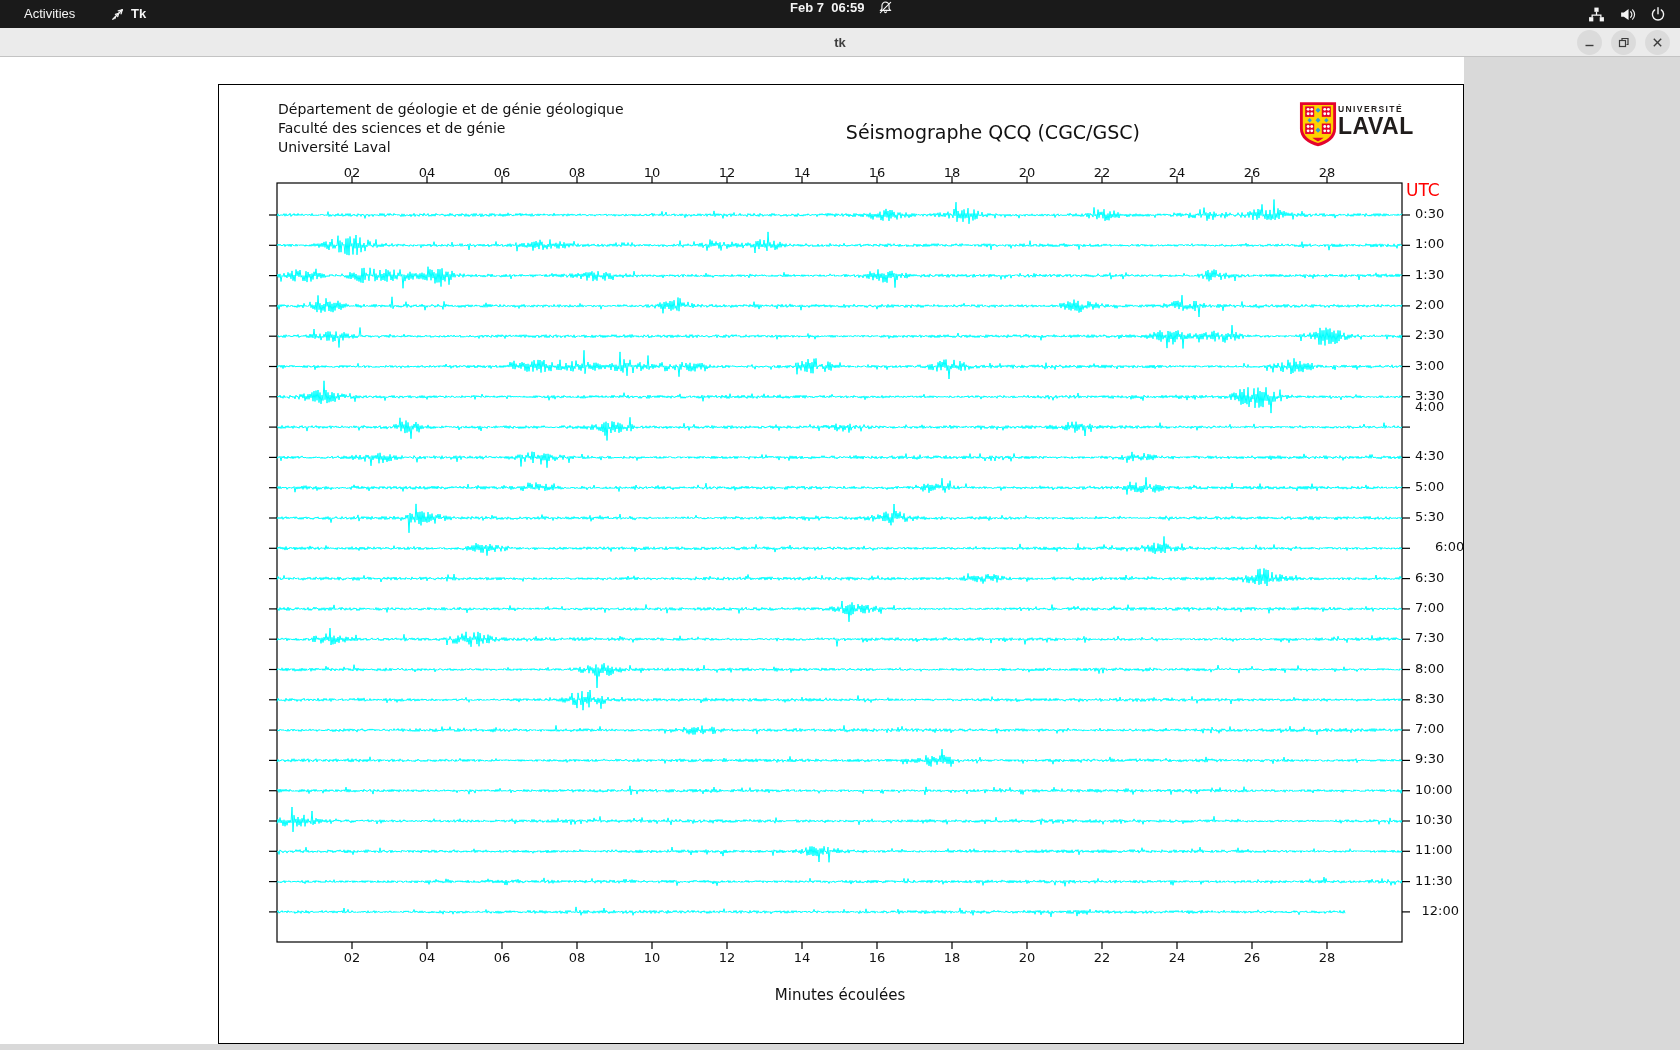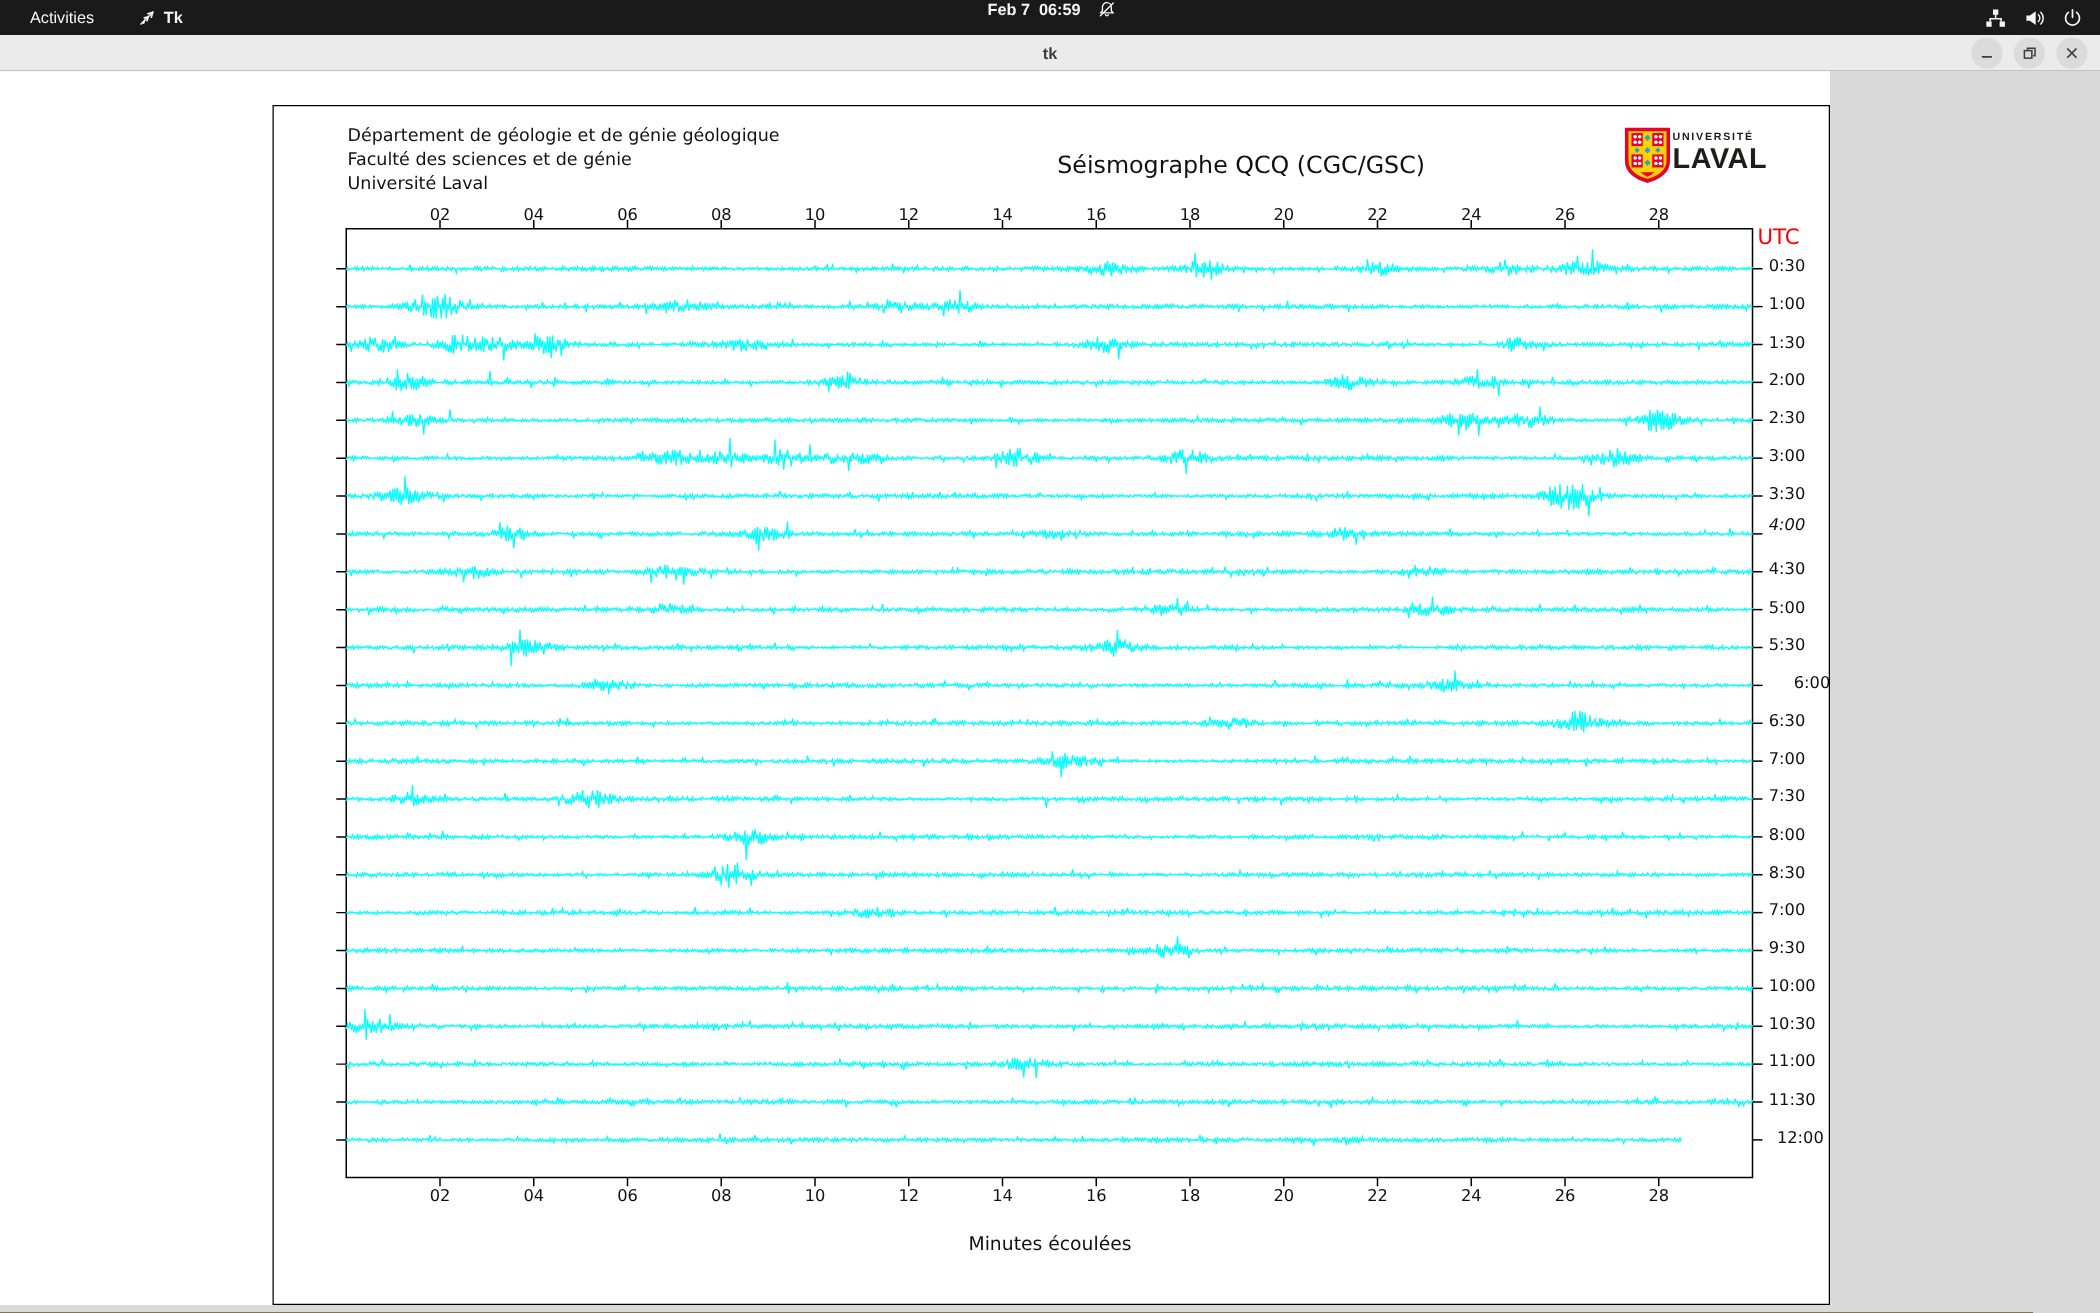--- a/index.html
+++ b/index.html
@@ -327,21 +327,21 @@
       <div class="tick-label" style="left: 1310px; top: 950px;">28</div>
     </div>
   <div id="right-labels">
       <div class="row-label" style="left: 1415px; top: 206px;">0:30</div>
       <div class="row-label" style="left: 1415px; top: 236.3px;">1:00</div>
       <div class="row-label" style="left: 1415px; top: 266.6px;">1:30</div>
       <div class="row-label" style="left: 1415px; top: 296.9px;">2:00</div>
       <div class="row-label" style="left: 1415px; top: 327.2px;">2:30</div>
       <div class="row-label" style="left: 1415px; top: 357.5px;">3:00</div>
       <div class="row-label" style="left: 1415px; top: 387.8px;">3:30</div>
-      <div class="row-label" style="left: 1415px; top: 413px; font-style: italic;">4:00</div>
+      <div class="row-label" style="left: 1415px; top: 399px;">4:00</div>
       <div class="row-label" style="left: 1415px; top: 448.4px;">4:30</div>
       <div class="row-label" style="left: 1415px; top: 478.7px;">5:00</div>
       <div class="row-label" style="left: 1415px; top: 509px;">5:30</div>
       <div class="row-label" style="left: 1435px; top: 539.3px;">6:00</div>
       <div class="row-label" style="left: 1415px; top: 569.6px;">6:30</div>
       <div class="row-label" style="left: 1415px; top: 599.9px;">7:00</div>
       <div class="row-label" style="left: 1415px; top: 630.2px;">7:30</div>
       <div class="row-label" style="left: 1415px; top: 660.5px;">8:00</div>
       <div class="row-label" style="left: 1415px; top: 690.8px;">8:30</div>
       <div class="row-label" style="left: 1415px; top: 721.1px;">7:00</div>

